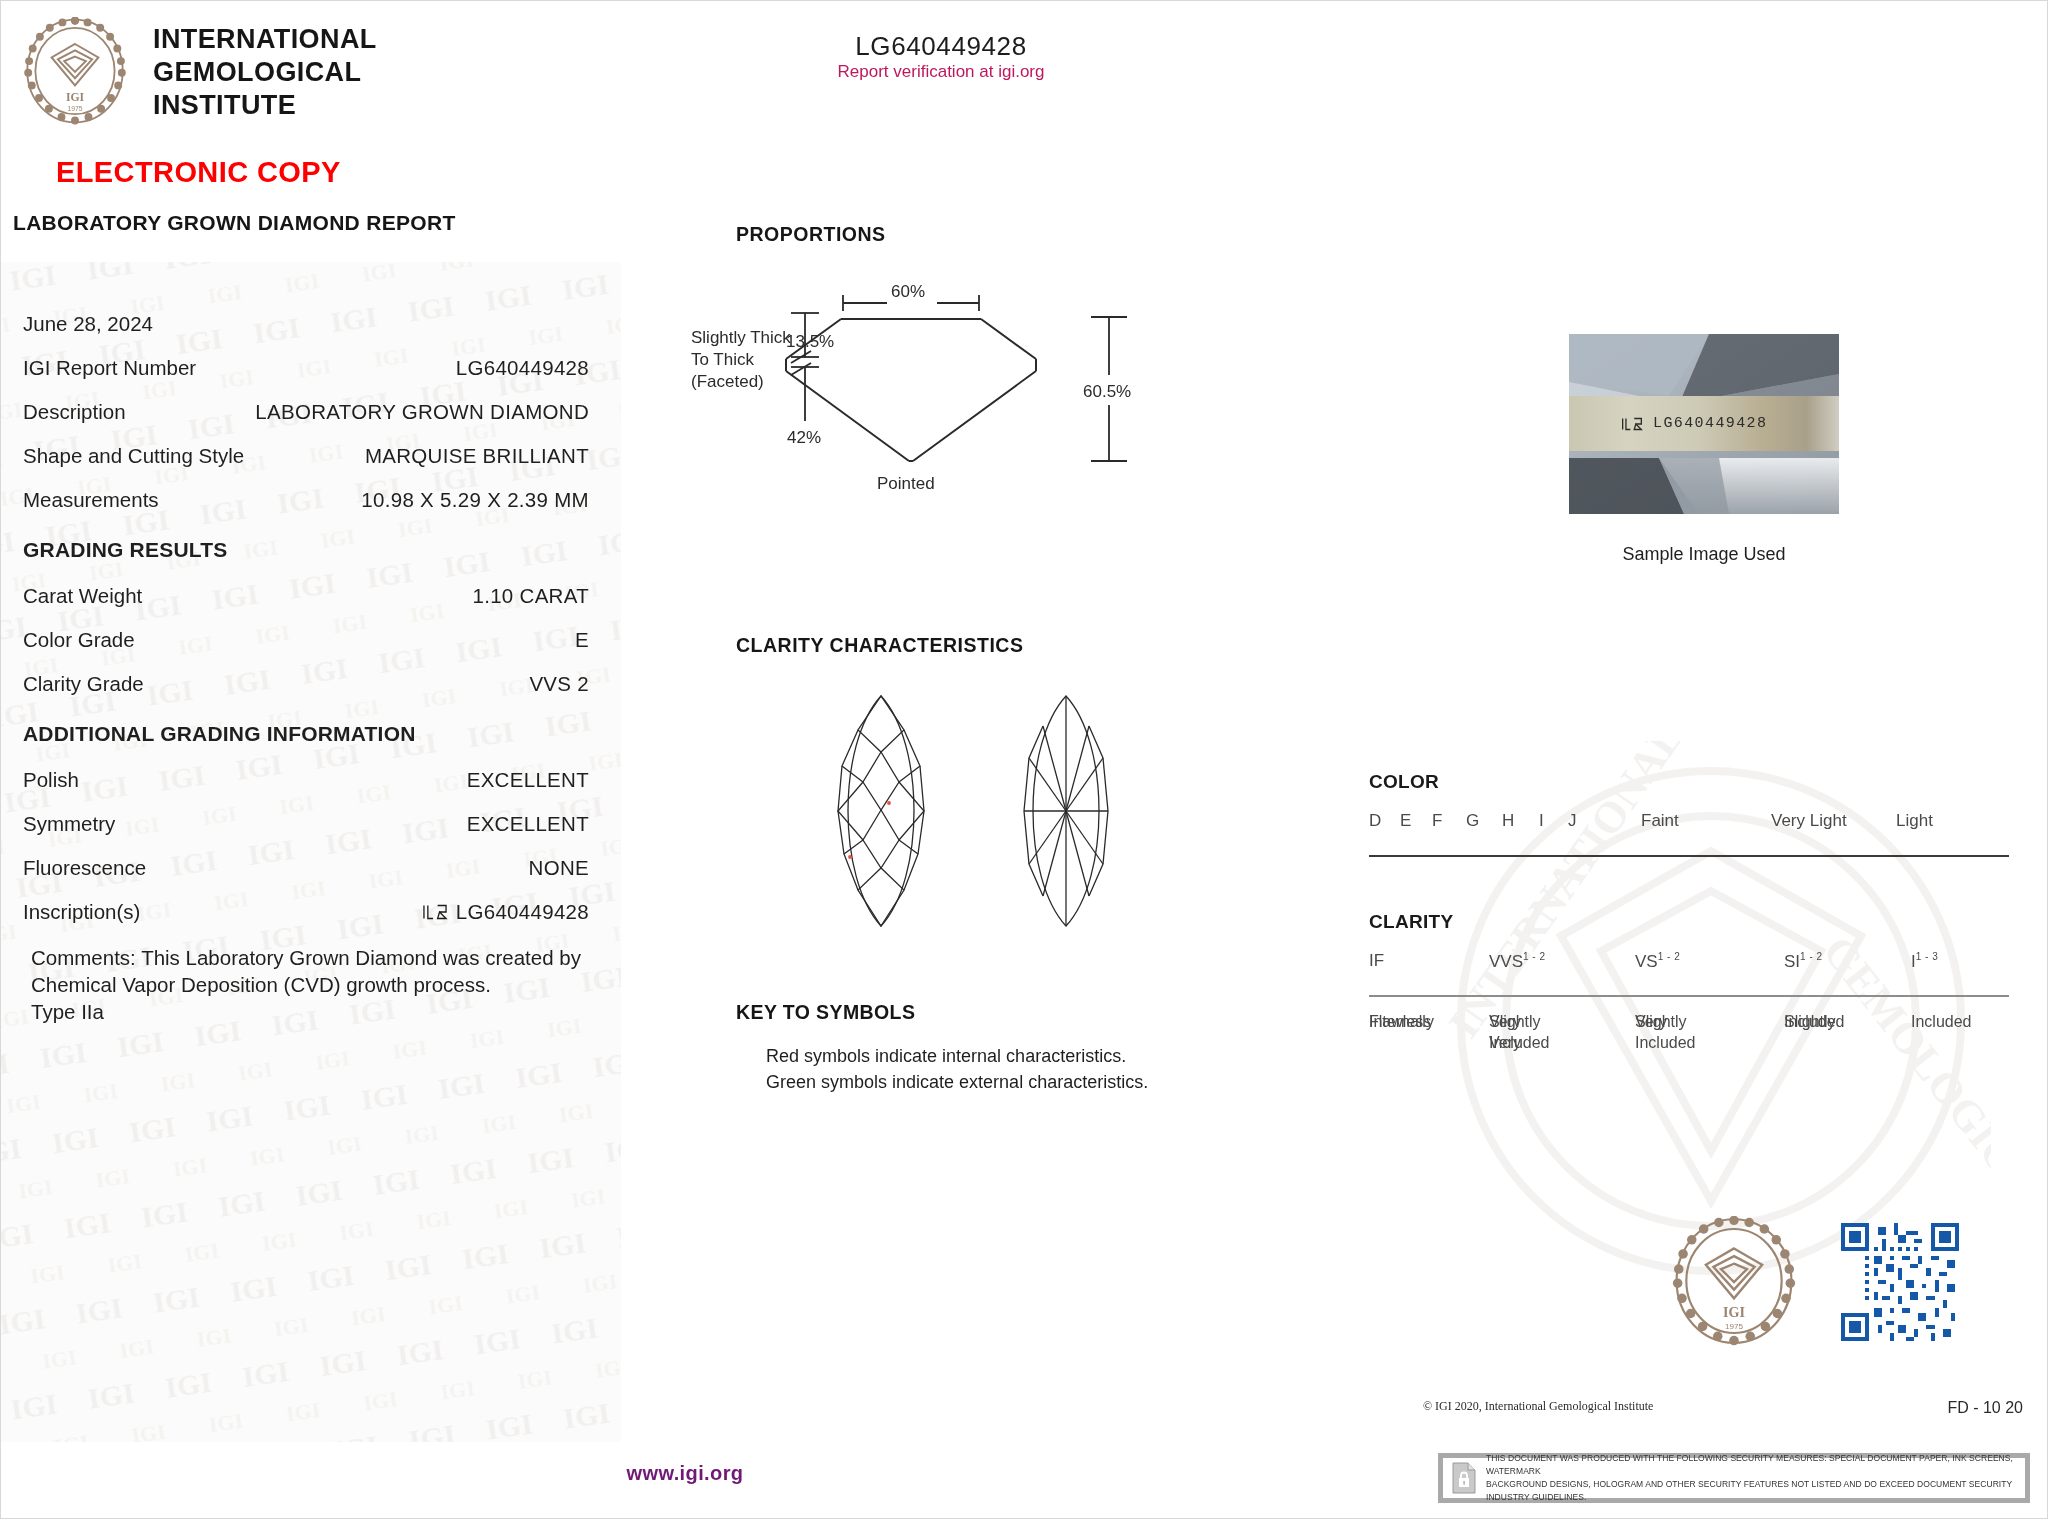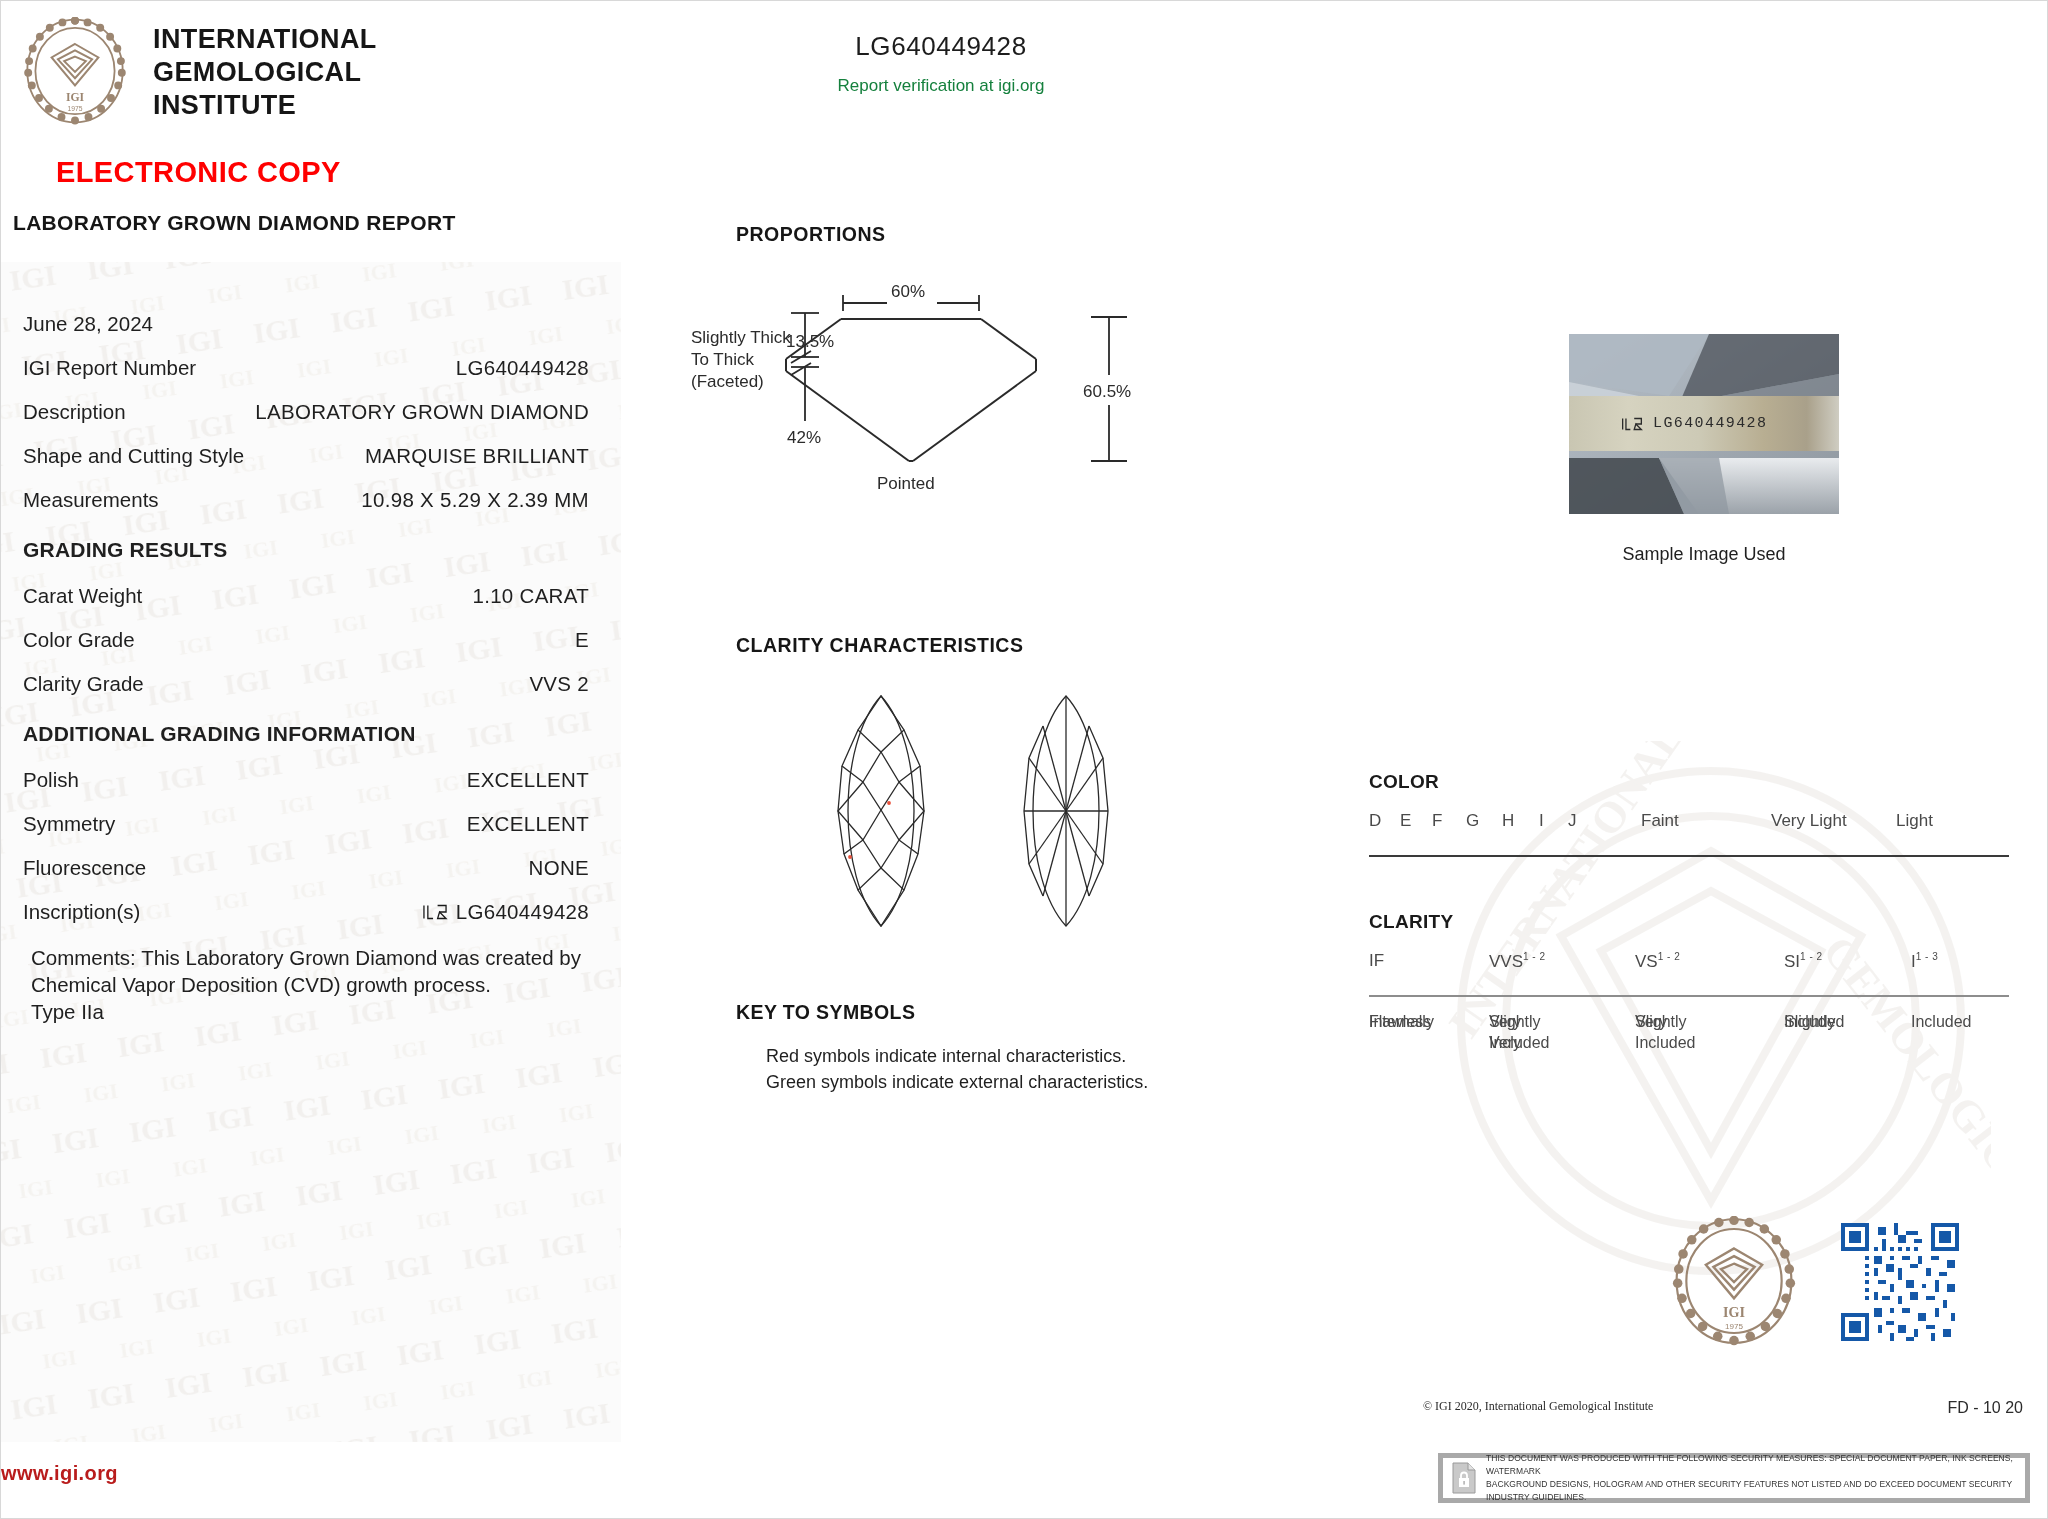--- a/index.html
+++ b/index.html
@@ -49,23 +49,22 @@
     left: 700px; top: 30px;
     width: 480px;
     text-align: center;
   }
   .report-no {
     font-size: 26px;
     letter-spacing: 0.6px;
     color: #1d1d1d;
   }
   .report-verify {
-    margin-top: 14px;
     font-size: 17px;
-    color: #15803d;
+    color: #be185d;
   }
 
   .electronic-copy {
     position: absolute;
     left: 55px; top: 155px;
     font-size: 29px;
     font-weight: bold;
     color: #ff0000;
     letter-spacing: 0.4px;
   }
@@ -268,25 +267,25 @@
     position: absolute;
     right: 24px; top: 1398px;
     font-size: 16px;
     color: #2b2b2b;
   }
 
   .website {
     position: absolute;
     left: 0; top: 1461px;
     width: 1368px;
-    text-align: left;
+    text-align: center;
     font-size: 20px;
     font-weight: bold;
     letter-spacing: 0.4px;
-    color: #b91c1c;
+    color: #701a75;
   }
 
   .security-box {
     position: absolute;
     left: 1437px; top: 1452px;
     width: 592px; height: 50px;
     background: #a9a9a9;
     padding: 5px;
   }
   .security-inner {

